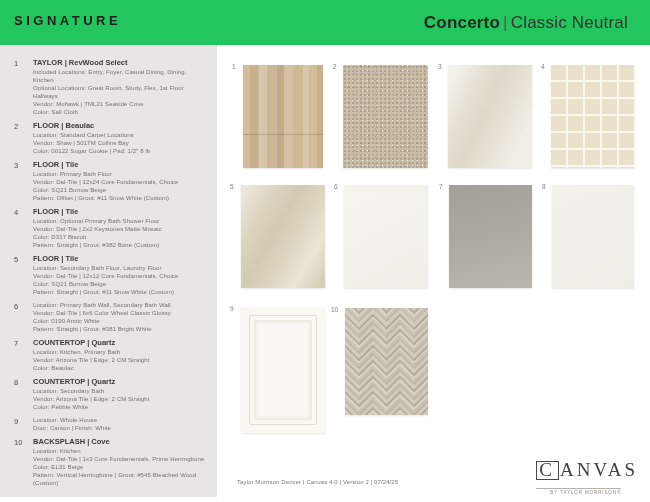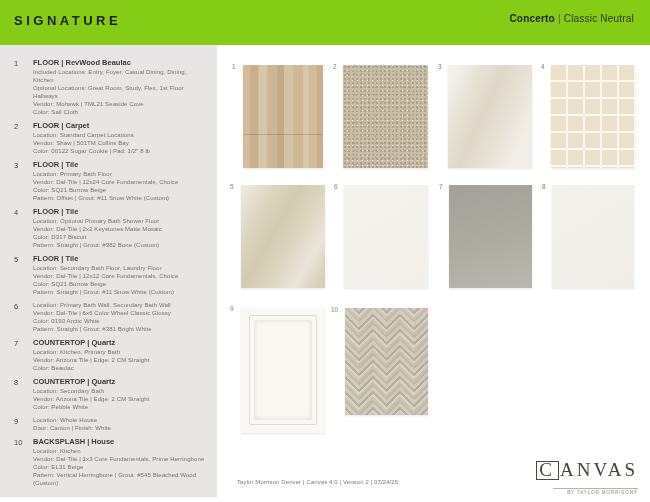--- a/index.html
+++ b/index.html
@@ -5,29 +5,29 @@
   html,body{margin:0;padding:0;}
   body{
     width:650px;height:502px;position:relative;overflow:hidden;
     background:#ffffff;
     font-family:"Liberation Sans", sans-serif;
     -webkit-font-smoothing:antialiased;
   }
   
   .header{
     position:absolute;left:0;top:0;width:650px;height:45px;
-    background:#84cc16;
+    background:#22c55e;
   }
   .brand{
     position:absolute;left:14px;top:13px;
     font-size:13px;font-weight:bold;letter-spacing:3.5px;color:#201f1b;
   }
   .collection{
-    position:absolute;right:16px;top:13px;
-    font-size:10px;color:#35342e;letter-spacing:0.2px;
+    position:absolute;right:22px;top:13px;
+    font-size:17px;color:#35342e;letter-spacing:0.2px;
   }
   .collection .coll-name{font-weight:bold;color:#28271f;}
   .collection .coll-sep{color:#5c5a50;padding:0 3px;}
   
   .spec-panel{
     position:absolute;left:0;top:45px;width:217px;height:452px;
     background:#e7e6e4;
     padding:13px 8px 0 14px;box-sizing:border-box;
   }
   .spec-item{display:flex;margin-bottom:5px;}
@@ -113,21 +113,21 @@
       #c8c1b0 0 2px,#d7d1c3 2px 4px,#b5ae9d 4px 6px,#d0cabc 6px 9px,#bfb8a7 9px 11px);
   }
   .n1{left:232px;top:63px;} .n2{left:333px;top:63px;} .n3{left:438px;top:63px;} .n4{left:541px;top:63px;}
   .n5{left:230px;top:183px;} .n6{left:334px;top:183px;} .n7{left:439px;top:183px;} .n8{left:542px;top:183px;}
   .n9{left:230px;top:305px;} .n10{left:331px;top:306px;}
   
   .footer-credit{
     position:absolute;left:237px;top:479px;
     font-size:6px;color:#7b7973;letter-spacing:0.1px;
   }
-  .canvas-logo{position:absolute;right:12px;top:460px;text-align:right;}
+  .canvas-logo{position:absolute;right:12px;top:460px;text-align:left;}
   .canvas-word{
     font-family:"Liberation Serif", serif;
     font-size:19px;color:#44423c;letter-spacing:3px;line-height:20px;
   }
   .canvas-c{
     display:inline-block;border:1.5px solid #4a483f;
     padding:0 3px 1px 2px;margin-right:1px;line-height:16px;
   }
   .canvas-sub{
     font-size:4.5px;color:#8a8880;letter-spacing:0.9px;margin-top:1px;
@@ -142,32 +142,32 @@
   <div class="collection">
     <span class="coll-name">Concerto</span><span class="coll-sep">|</span><span class="coll-palette">Classic Neutral</span>
   </div>
 </div>
 
 <div class="spec-panel">
 
   <div class="spec-item">
     <span class="num">1</span>
     <div class="body">
-      <div class="cat">FLOOR | RevWood Beaulac</div>
+      <div class="cat">TAYLOR | RevWood Select</div>
       <div class="line">Included Locations: Entry, Foyer, Casual Dining, Dining, Kitchen</div>
       <div class="line">Optional Locations: Great Room, Study, Flex, 1st Floor Hallways</div>
       <div class="line">Vendor: Mohawk | TML21 Seaside Cove</div>
       <div class="line">Color: Sail Cloth</div>
     </div>
   </div>
 
   <div class="spec-item">
     <span class="num">2</span>
     <div class="body">
-      <div class="cat">FLOOR | Carpet</div>
+      <div class="cat">FLOOR | Beaulac</div>
       <div class="line">Location: Standard Carpet Locations</div>
       <div class="line">Vendor: Shaw | 501TM Collins Bay</div>
       <div class="line">Color: 00122 Sugar Cookie | Pad: 1/2" 8 lb</div>
     </div>
   </div>
 
   <div class="spec-item">
     <span class="num">3</span>
     <div class="body">
       <div class="cat">FLOOR | Tile</div>
@@ -234,21 +234,21 @@
     <span class="num">9</span>
     <div class="body">
       <div class="line">Location: Whole House</div>
       <div class="line">Door: Canton | Finish: White</div>
     </div>
   </div>
 
   <div class="spec-item">
     <span class="num">10</span>
     <div class="body">
-      <div class="cat">BACKSPLASH | House</div>
+      <div class="cat">BACKSPLASH | Cove</div>
       <div class="line">Location: Kitchen</div>
       <div class="line">Vendor: Dal-Tile | 1x3 Core Fundamentals, Prime Herringbone</div>
       <div class="line">Color: EL31 Beige</div>
       <div class="line">Pattern: Vertical Herringbone | Grout: #545 Bleached Wood (Custom)</div>
 
     </div>
   </div>
 
 </div>
 

